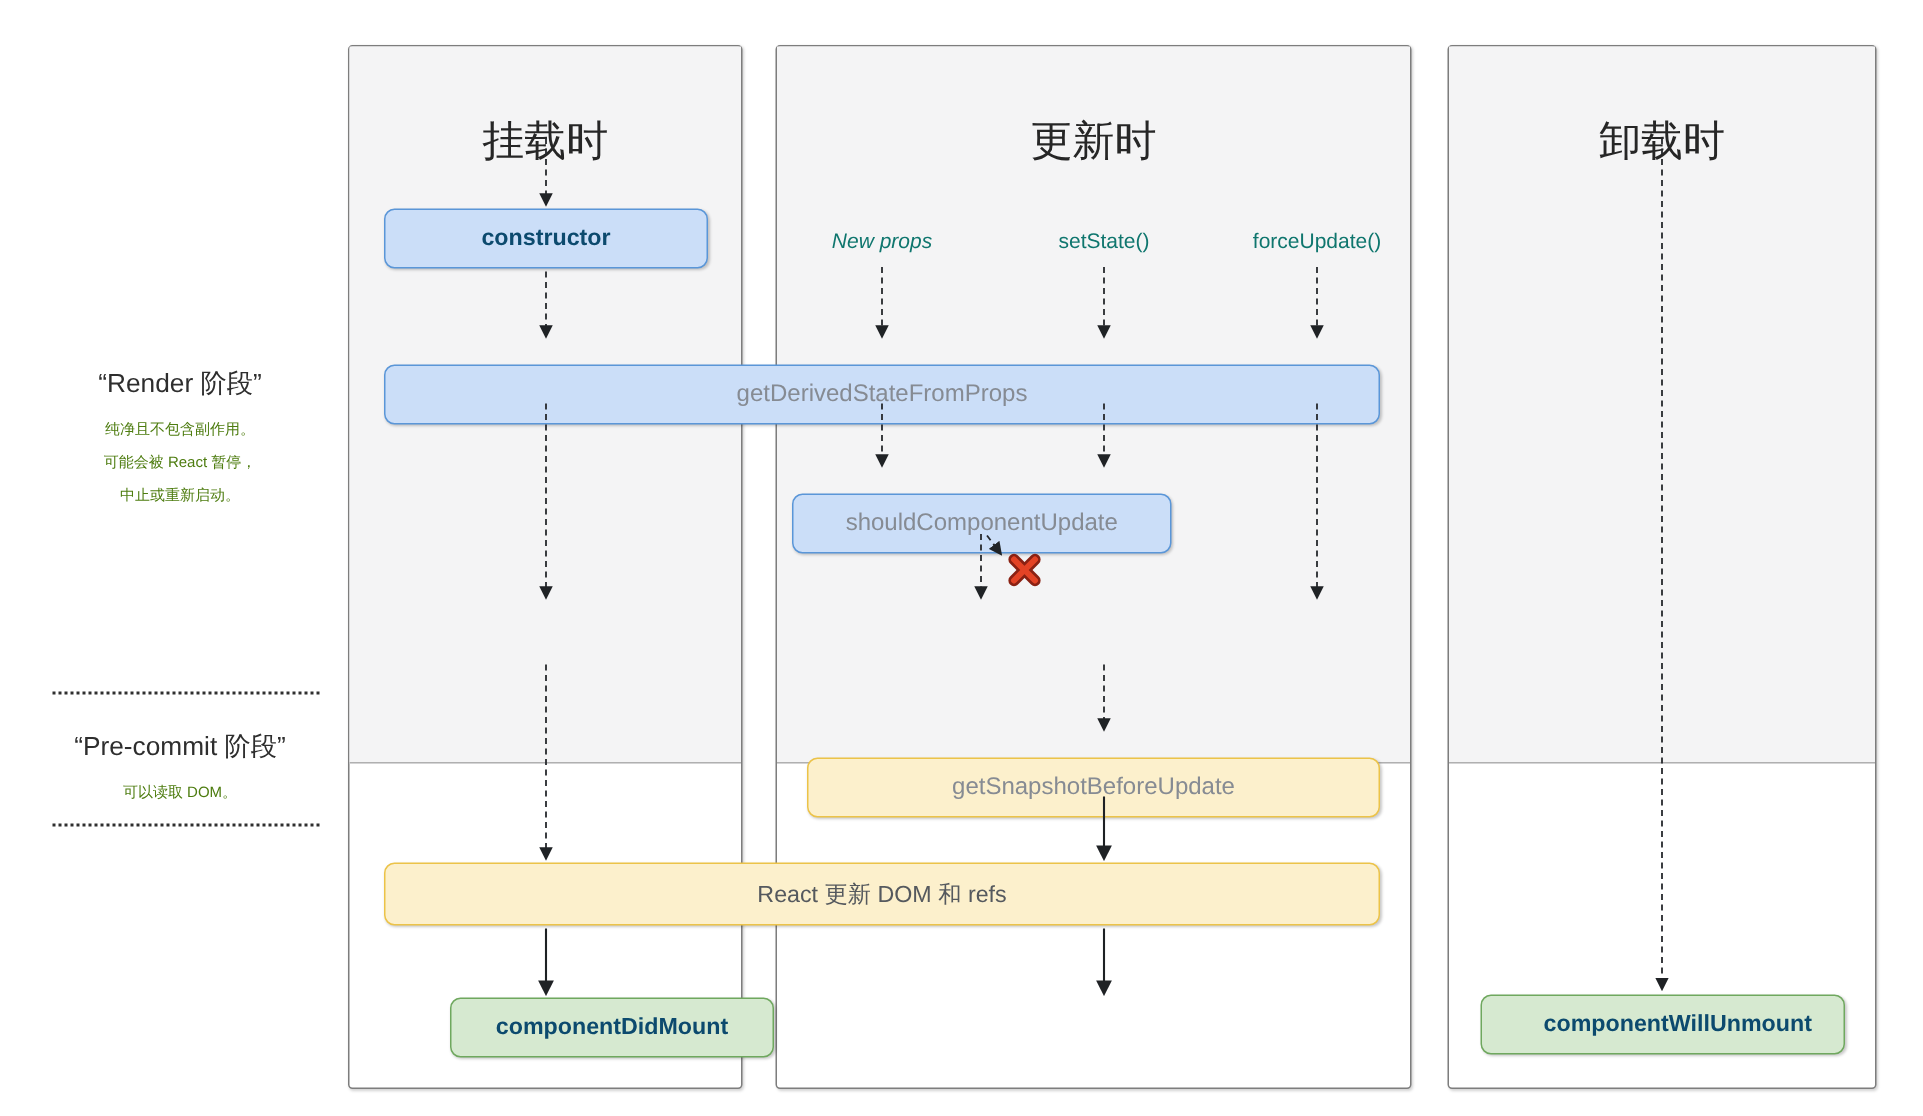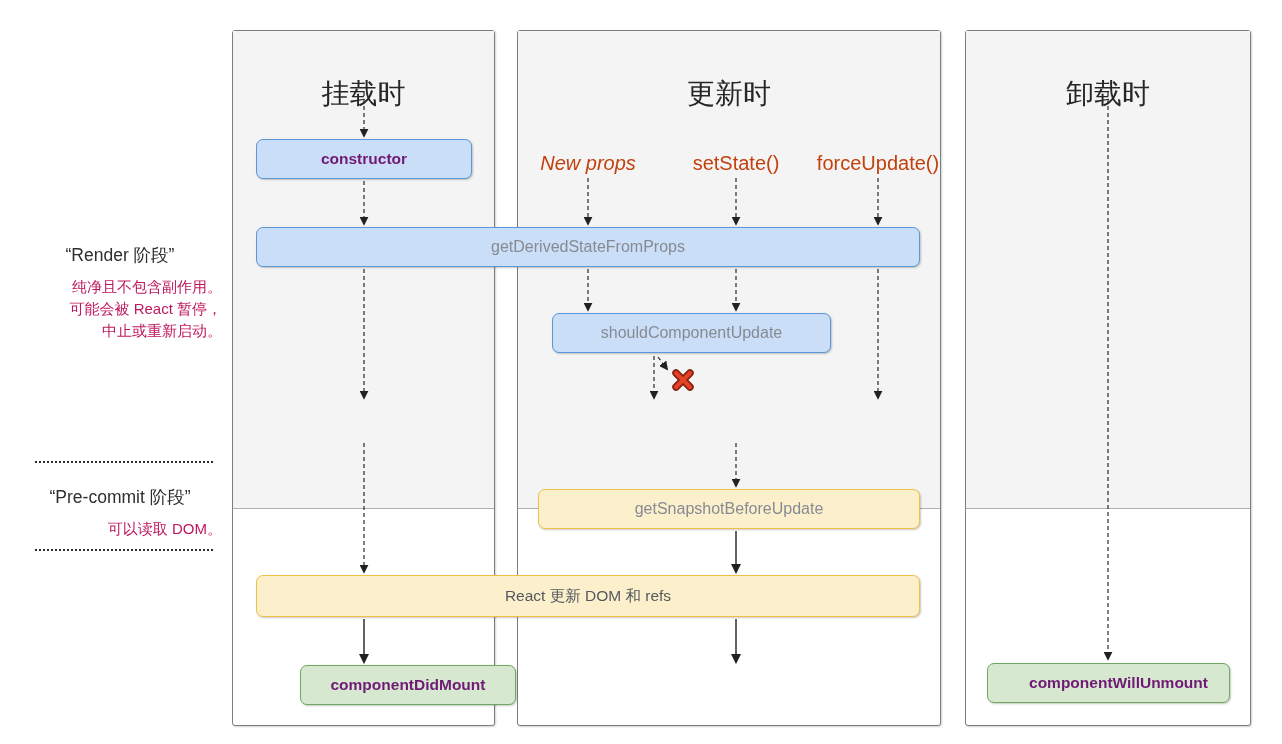--- a/index.html
+++ b/index.html
@@ -22,43 +22,43 @@
     border-bottom:1px solid #b0b0b0;
   }
   .panel-title {
     position:absolute; top:44px; left:0; right:0; text-align:center;
     font-size:28px; color:#262626; z-index:2;
   }
 
   
   .side-block { position:absolute; left:18px; width:204px; text-align:center; z-index:2; }
   .side-title { font-size:17.5px; color:#2e2e2e; margin-bottom:9px; }
-  .side-line  { font-size:15px; color:#be185d; line-height:22px;text-align:right; }
+  .side-line  { font-size:10px; color:#4d7c0f; line-height:22px; }
   .dotted-sep { position:absolute; left:35px; width:178px; height:0;
                 border-top:2px dotted #2f2f2f; z-index:2; }
 
   
   .box {
     position:absolute; height:40px; border-radius:7px;
     display:flex; align-items:center; justify-content:center;
     font-size:15.5px; z-index:4;
     box-shadow:1px 1px 2px rgba(0,0,0,.22);
     cursor:default;
   }
   .box.blue   { background:var(--blue_fill,#cbdef8);  border:1.5px solid var(--blue_border,#5a96d8); }
   .box.yellow { background:var(--yellow_fill,#fcf0cc); border:1.5px solid var(--yellow_border,#ecc348); }
   .box.green  { background:var(--green_fill,#d6e9d0); border:1.5px solid var(--green_border,#6fa85e); }
-  .box.bold   { font-weight:bold; color:#701a75; }
-  .box.light  { color:#868b93; font-weight:300; font-size:16px; }
+  .box.bold   { font-weight:bold; color:#0c4a6e; }
+  .box.light  { color:#868b93; font-weight:300; font-size:16px;margin-top:16px; }
   .box.italic { color:#55595e; font-size:15.5px; }
 
   
   .trigger {
     position:absolute; top:152px; height:20px; transform:translateX(-50%);
-    font-size:20px; color:#c2410c; white-space:nowrap; z-index:3;
+    font-size:14px; color:#0f766e; white-space:nowrap; z-index:3;
   }
   .trigger.italic { font-style:italic; }
 
   
   svg.arrows { position:absolute; left:0; top:0; z-index:5; pointer-events:none; }
   .ln-dash  { stroke:#26292d; stroke-width:1.2; stroke-dasharray:4 3; fill:none; }
   .ln-solid { stroke:#1e2124; stroke-width:1.4; fill:none; }
   .x-under { stroke:#8a2113; stroke-width:7.5; stroke-linecap:round; }
   .x-over  { stroke:var(--x_red,#e34325); stroke-width:4; stroke-linecap:round; }
 </style>
@@ -98,21 +98,21 @@
     <div class="shade"></div>
     <div class="panel-title">卸载时</div>
   </div>
 
   <div class="trigger italic" style="left:588px;">New props</div>
   <div class="trigger" style="left:736px;">setState()</div>
   <div class="trigger" style="left:878px;">forceUpdate()</div>
 
   <div class="box blue bold" style="left:256px; top:139px; width:216px;">constructor</div>
   <div class="box blue light" style="left:256px; top:227px; width:664px;">getDerivedStateFromProps</div>
-  <div class="box blue light" style="left:552px; top:313px; width:279px;">shouldComponentUpdate</div>
+  <div class="box blue light" style="left:528px; top:313px; width:253px;">shouldComponentUpdate</div>
   <div class="box yellow light" style="left:538px; top:489px; width:382px;">getSnapshotBeforeUpdate</div>
   <div class="box yellow italic" style="left:256px; top:575px; width:664px; height:42px;">React 更新 DOM 和 refs</div>
   <div class="box green bold" style="left:256px; top:665px; width:216px;margin-left:44px;">componentDidMount</div>
   <div class="box green bold" style="left:987px; top:663px; width:243px;padding-left:20px;">componentWillUnmount</div>
 
   <svg class="arrows" width="1282" height="744" viewBox="0 0 1282 744">
     <defs>
       <marker id="ah" viewBox="0 0 10 10" refX="8" refY="5" markerWidth="7.5" markerHeight="7.5" orient="auto-start-reverse">
         <path d="M0,0 L10,5 L0,10 z" fill="#1f2225"></path>
       </marker>

